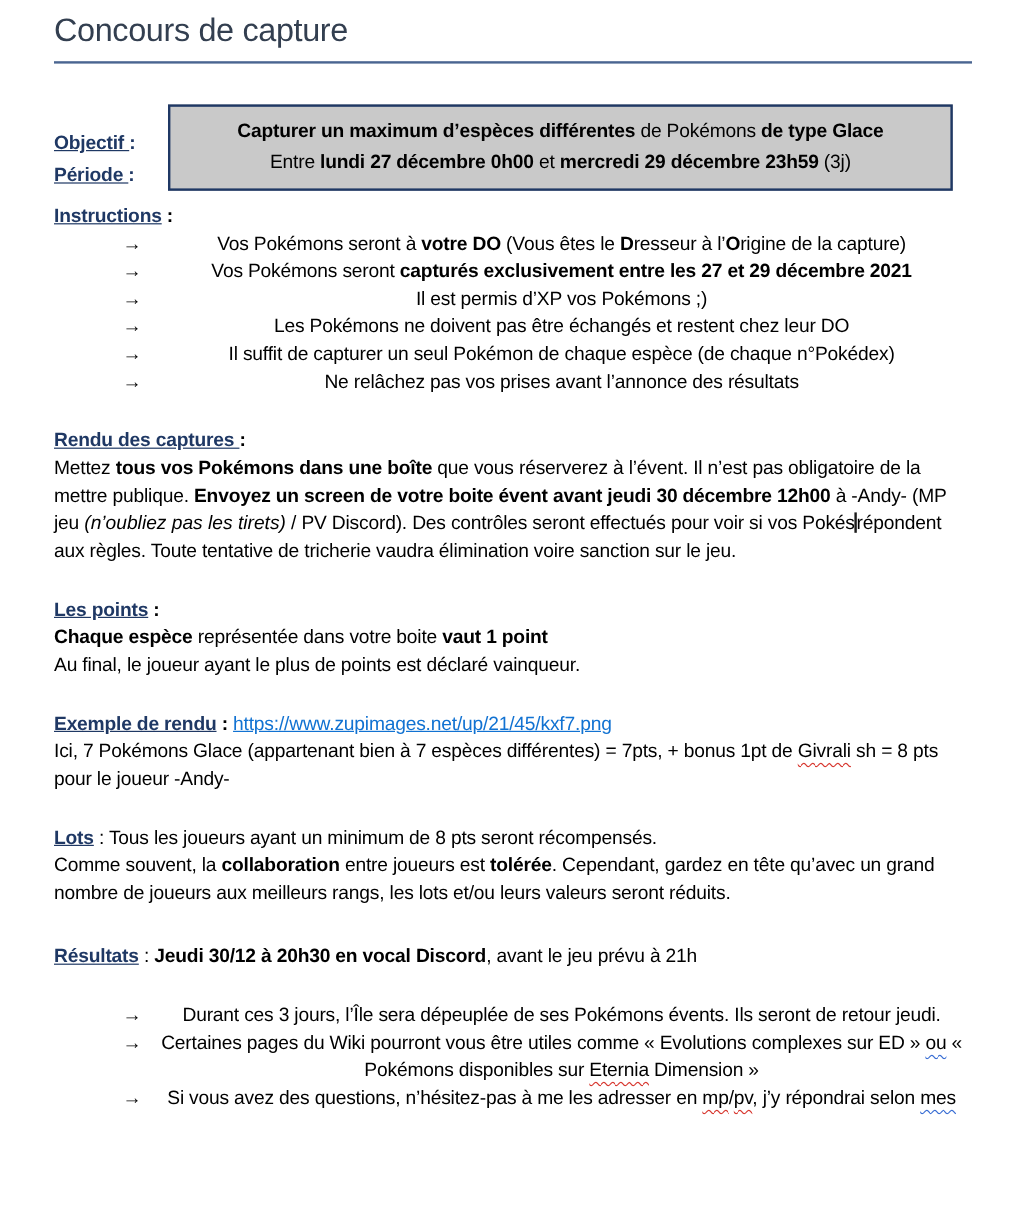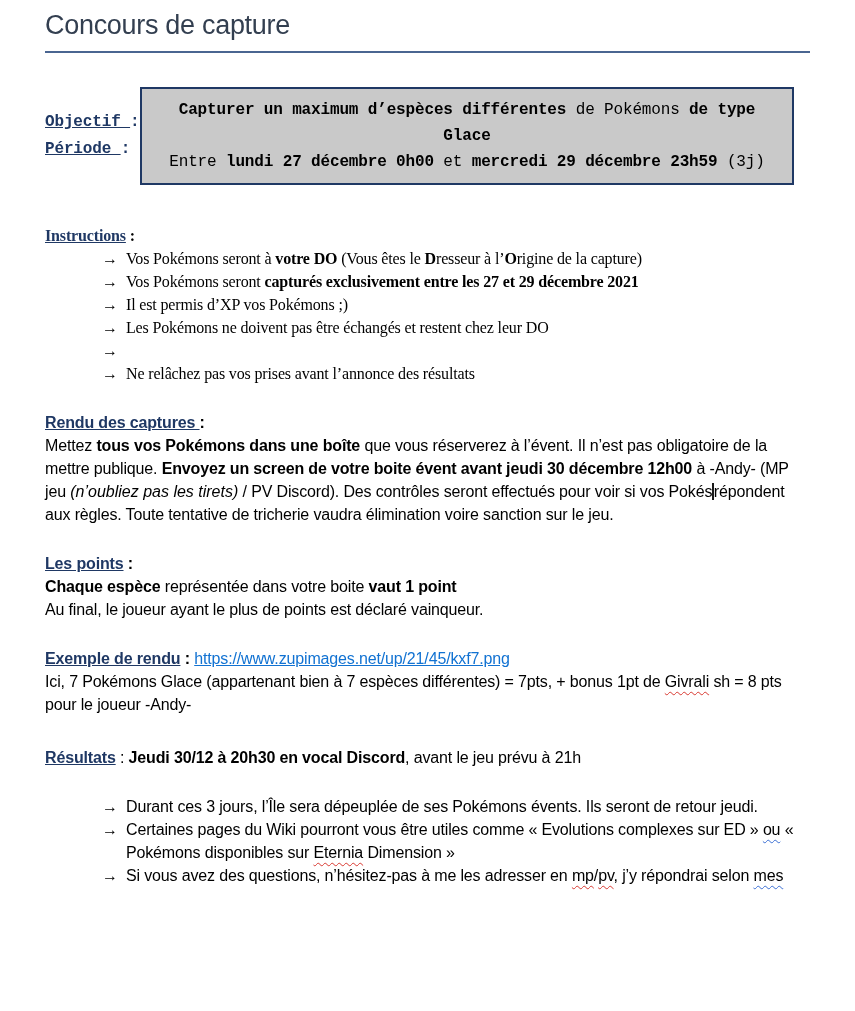--- a/index.html
+++ b/index.html
@@ -30,46 +30,44 @@
     line-height:34px;
     font-weight:400;
     color:var(--title);
     letter-spacing:-0.3px;
     padding-bottom:9px;
     border-bottom:2px solid var(--rule);
   }
 
   .objective-row{
     display:flex;
-    align-items:center;
+    align-items:flex-end;
     margin-top:34px;
-    margin-bottom:39px;
-    font-family:Liberation Mono, monospace;
   }
   .labels{width:95px;flex:none;display:flex;flex-direction:column;gap:2px;}
   .label{font-size:16px;line-height:25px;}
   .box{
     flex:none;
     width:654px;
     background:var(--box-bg);
     border:2px solid var(--navy);
     text-align:center;
     padding:8px 10px;
     font-size:16px;
     line-height:26px;
   }
 
   .section{margin-top:26px;}
-  .section.first{margin-top:0;font-family:Liberation Serif, serif;}
+  .section.first{margin-top:10px;}
   .section.resultats{margin-top:30px;}
   .line{margin:0;}
   .list{margin:0;}
   .list-item{display:flex;padding-left:57px;}
   .arrow{flex:none;width:24px;}
-  .li-text{flex:1;}
+  .li-text{flex:1;text-align:center;}
 
   .b{font-weight:700;}
   .i{font-style:italic;}
   .u{text-decoration:underline;}
   .small{font-size:16px;letter-spacing:0;}
   .c-navy{color:var(--navy);}
   .link{
     color:var(--link);
     text-decoration:underline;
     text-decoration-color:var(--link);
@@ -130,20 +128,21 @@
       <div class="list-item">
         <span class="arrow">→</span>
         <span class="li-text"><span>Il est permis d’XP vos Pokémons ;)</span></span>
       </div>
       <div class="list-item">
         <span class="arrow">→</span>
         <span class="li-text"><span>Les Pokémons ne doivent pas être échangés et restent chez leur DO</span></span>
       </div>
       <div class="list-item">
         <span class="arrow">→</span>
+        <span class="li-text"><span>Il suffit de capturer un seul Pokémon de chaque espèce (de chaque n°Pokédex)</span></span>
       </div>
       <div class="list-item">
         <span class="arrow">→</span>
         <span class="li-text"><span>Ne relâchez pas vos prises avant l’annonce des résultats</span></span>
       </div>
     </div>
   </div>
 
   <div class="section">
     <p class="line"><span class="b u c-navy">Rendu des captures </span><span class="b">:</span></p>
@@ -155,20 +154,22 @@
     <p class="line"><span class="b">Chaque espèce</span><span> représentée dans votre boite </span><span class="b">vaut 1 point</span></p>
     <p class="line"><span>Au final, le joueur ayant le plus de points est déclaré vainqueur.</span></p>
   </div>
 
   <div class="section">
     <p class="line"><span class="b u c-navy">Exemple de rendu</span><span class="b"> : </span><span class="link">https://www.zupimages.net/up/21/45/kxf7.png</span></p>
     <p class="line"><span>Ici, 7 Pokémons Glace (appartenant bien à 7 espèces différentes) = 7pts, + bonus 1pt de </span><span class="wavy-red">Givrali</span><span> sh = 8 pts pour le joueur -Andy-</span></p>
   </div>
 
   <div class="section">
+    <p class="line"><span class="b u c-navy">Lots</span><span> : Tous les joueurs ayant un minimum de 8 pts seront récompensés.</span></p>
+    <p class="line"><span>Comme souvent, la </span><span class="b">collaboration</span><span> entre joueurs est </span><span class="b">tolérée</span><span>. Cependant, gardez en tête qu’avec un grand nombre de joueurs aux meilleurs rangs, les lots et/ou leurs valeurs seront réduits.</span></p>
   </div>
 
   <div class="section resultats">
     <p class="line"><span class="b u c-navy">Résultats</span><span> : </span><span class="b">Jeudi 30/12 à 20h30 en vocal Discord</span><span>, avant le jeu prévu à 21h</span></p>
   </div>
 
   <div class="section">
     <div class="list">
       <div class="list-item">
         <span class="arrow">→</span>

